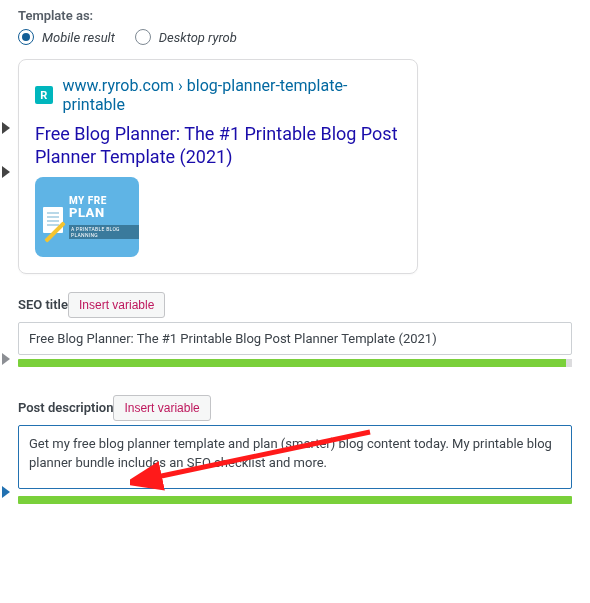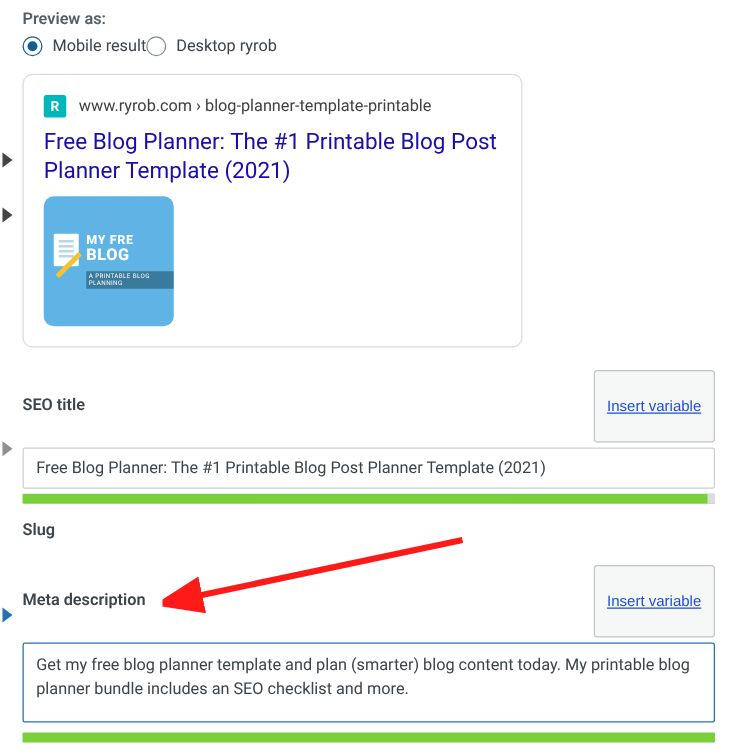--- a/index.html
+++ b/index.html
@@ -6,21 +6,21 @@
     body {
       font-family: -apple-system, BlinkMacSystemFont, "Segoe UI", Roboto, sans-serif;
       font-size: 13px;
       color: #3c434a;
       background: #fff;
       padding: 0;
       width: 590px;
     }
     .container { padding: 0 18px 18px 18px; position: relative; }
     .preview-label { font-weight: 600; color: #555d66; margin: 8px 0 6px 0; font-size: 13px; }
-    .radio-row { display: flex; align-items: center; margin-bottom: 14px; }
+    .radio-row { display: flex; align-items: center; gap: 20px; margin-bottom: 14px; font-style: italic; }
     .radio-item { display: flex; align-items: center; gap: 8px; cursor: pointer; }
     .radio-outer {
       width: 16px; height: 16px; border: 1.5px solid #7e8993; border-radius: 50%;
       display: flex; align-items: center; justify-content: center;
       background: #fff;
     }
     .radio-outer.checked { border-color: #135e96; }
     .radio-inner {
       width: 8px; height: 8px; background: #135e96; border-radius: 50%;
     }
@@ -29,52 +29,52 @@
       border: 1px solid #dcdcde; border-radius: 8px; padding: 16px;
       max-width: 400px; position: relative; margin-bottom: 18px;
       box-shadow: 0 1px 2px rgba(0,0,0,0.03);
     }
     .breadcrumb-row { display: flex; align-items: center; gap: 10px; margin-bottom: 8px; }
     .favicon {
       width: 18px; height: 18px; background: #00b6bd; border-radius: 2px;
       display: flex; align-items: center; justify-content: center;
       color: #fff; font-weight: 700; font-size: 11px;
     }
-    .breadcrumb { color: #404040; font-size: 13px; }
+    .breadcrumb { color: #0369a1; font-size: 16px; }
     .preview-title { color: #1a0dab; font-size: 18px; line-height: 1.3; margin-bottom: 8px; cursor: pointer; }
     .preview-body { display: flex; gap: 12px; align-items: flex-start; }
     .preview-desc { font-size: 13px; line-height: 1.5; color: #4d5156; flex: 1; }
     .preview-date { color: #70757a; }
     .preview-thumb {
-      width: 104px; height: 104px; background: #5fb4e5; border-radius: 8px; flex-shrink: 0;
+      width: 104px; height: 80px; background: #5fb4e5; border-radius: 8px; flex-shrink: 0;
       position: relative; overflow: hidden;
       display:flex; flex-direction:column; justify-content:center; padding-left:34px;
     }
     .thumb-paper {
       position:absolute; left:8px; top:30px; width:20px; height:26px; background:#fff;
       border-radius:1px;
     }
     .thumb-paper::before{
       content:""; position:absolute; left:4px; top:5px; width:12px; height:2px; background:#b8d8e8;
       box-shadow: 0 4px 0 #b8d8e8, 0 8px 0 #b8d8e8, 0 12px 0 #b8d8e8;
     }
     .thumb-pencil{
       position:absolute; left:18px; top:42px; width:4px; height:26px;
       background:#f4c430; transform:rotate(45deg); border-radius:1px;
     }
     .thumb-text { color:#fff; font-weight:800; font-size:13px; line-height:1.15; letter-spacing:0.5px; }
     .thumb-text .line1{font-size:10px;}
     .thumb-sub { color:#fff; font-size:5px; margin-top:4px; letter-spacing:0.3px;}
     .thumb-sub-bar{ display:inline-block; background:#3a7a9c; padding:1px 2px;}
     .field-block { margin-bottom: 6px; }
-    .field-header { display:flex; align-items:center; justify-content:space-between; margin-bottom:4px;}
+    .field-header { display:flex; align-items:center; margin-bottom:4px;}
     .field-label { font-weight:600; color:#3c434a; font-size:13px;}
     .btn-insert {
       background:#f6f7f7; border:1px solid #c3c4c7; border-radius:3px;
-      padding:21px 10px; font-size:12px; color:#1d4ed8; cursor:pointer;text-decoration:underline;
+      padding:5px 10px; font-size:12px; color:#be185d; cursor:pointer;
     }
     .text-input {
       width:100%; border:1px solid #ccd0d4; border-radius:2px; padding:8px 10px;
       font-size:13px; color:#3c434a; background:#fff; font-family:inherit;
     }
     .text-area {
       width:100%; border:1px solid #2271b1; border-radius:2px; padding:8px 10px;
       font-size:13px; color:#3c434a; background:#fff; font-family:inherit;
       line-height:1.5; resize:none; height:64px;
     }
@@ -92,21 +92,21 @@
 </head>
 <body>
 
 <div class="container">
 
   <div class="side-triangle" style="top:114px;"></div>
   <div class="side-triangle" style="top:158px;"></div>
   <div class="side-triangle" style="top:345px; border-left-color:#8c8f94;"></div>
   <div class="side-triangle" style="top:478px; border-left-color:#2271b1;"></div>
 
-  <div class="preview-label">Preview as:</div>
+  <div class="preview-label">Template as:</div>
 
   <div class="radio-row">
     <div class="radio-item">
       <span class="radio-outer checked">
           <span class="radio-inner"></span>
         </span>
       <span class="radio-label">Mobile result</span>
     </div>
     <div class="radio-item">
       <span class="radio-outer"></span>
@@ -119,47 +119,44 @@
       <div class="favicon">R</div>
       <div class="breadcrumb">www.ryrob.com › blog-planner-template-printable</div>
     </div>
     <div class="preview-title">Free Blog Planner: The #1 Printable Blog Post Planner Template (2021)</div>
     <div class="preview-body">
       <div class="preview-thumb">
         <div class="thumb-paper"></div>
         <div class="thumb-pencil"></div>
         <div class="thumb-text">
           <div class="line1">MY FRE</div>
-          <div>BLOG</div>
+          <div>PLAN</div>
         </div>
         <div class="thumb-sub"><span class="thumb-sub-bar">A PRINTABLE BLOG PLANNING</span></div>
       </div>
     </div>
   </div>
 
   <div class="field-block">
     <div class="field-header">
       <div class="field-label">SEO title</div>
       <button class="btn-insert">Insert variable</button>
     </div>
     <input class="text-input" value="Free Blog Planner: The #1 Printable Blog Post Planner Template (2021)" style="">
     <div class="progress-bar seo-title"></div>
   </div>
 
   <div class="field-block">
-    <div class="field-header">
-      <div class="field-label">Slug</div>
-    </div>
   </div>
 
   <div style="height:14px;"></div>
 
   <div class="field-block">
     <div class="field-header">
-      <div class="field-label">Meta description</div>
+      <div class="field-label">Post description</div>
       <button class="btn-insert">Insert variable</button>
     </div>
     <textarea class="text-area" style="">Get my free blog planner template and plan (smarter) blog content today. My printable blog planner bundle includes an SEO checklist and more.</textarea>
     <div class="progress-bar"></div>
   </div>
 
   <svg class="arrow-svg" style="left:130px; top:416px;" width="250" height="70">
     <defs>
       <marker id="ah" markerWidth="10" markerHeight="10" refX="2" refY="3" orient="auto">
         <path d="M0,0 L0,6 L8,3 z" fill="#ff1a1a"></path>

